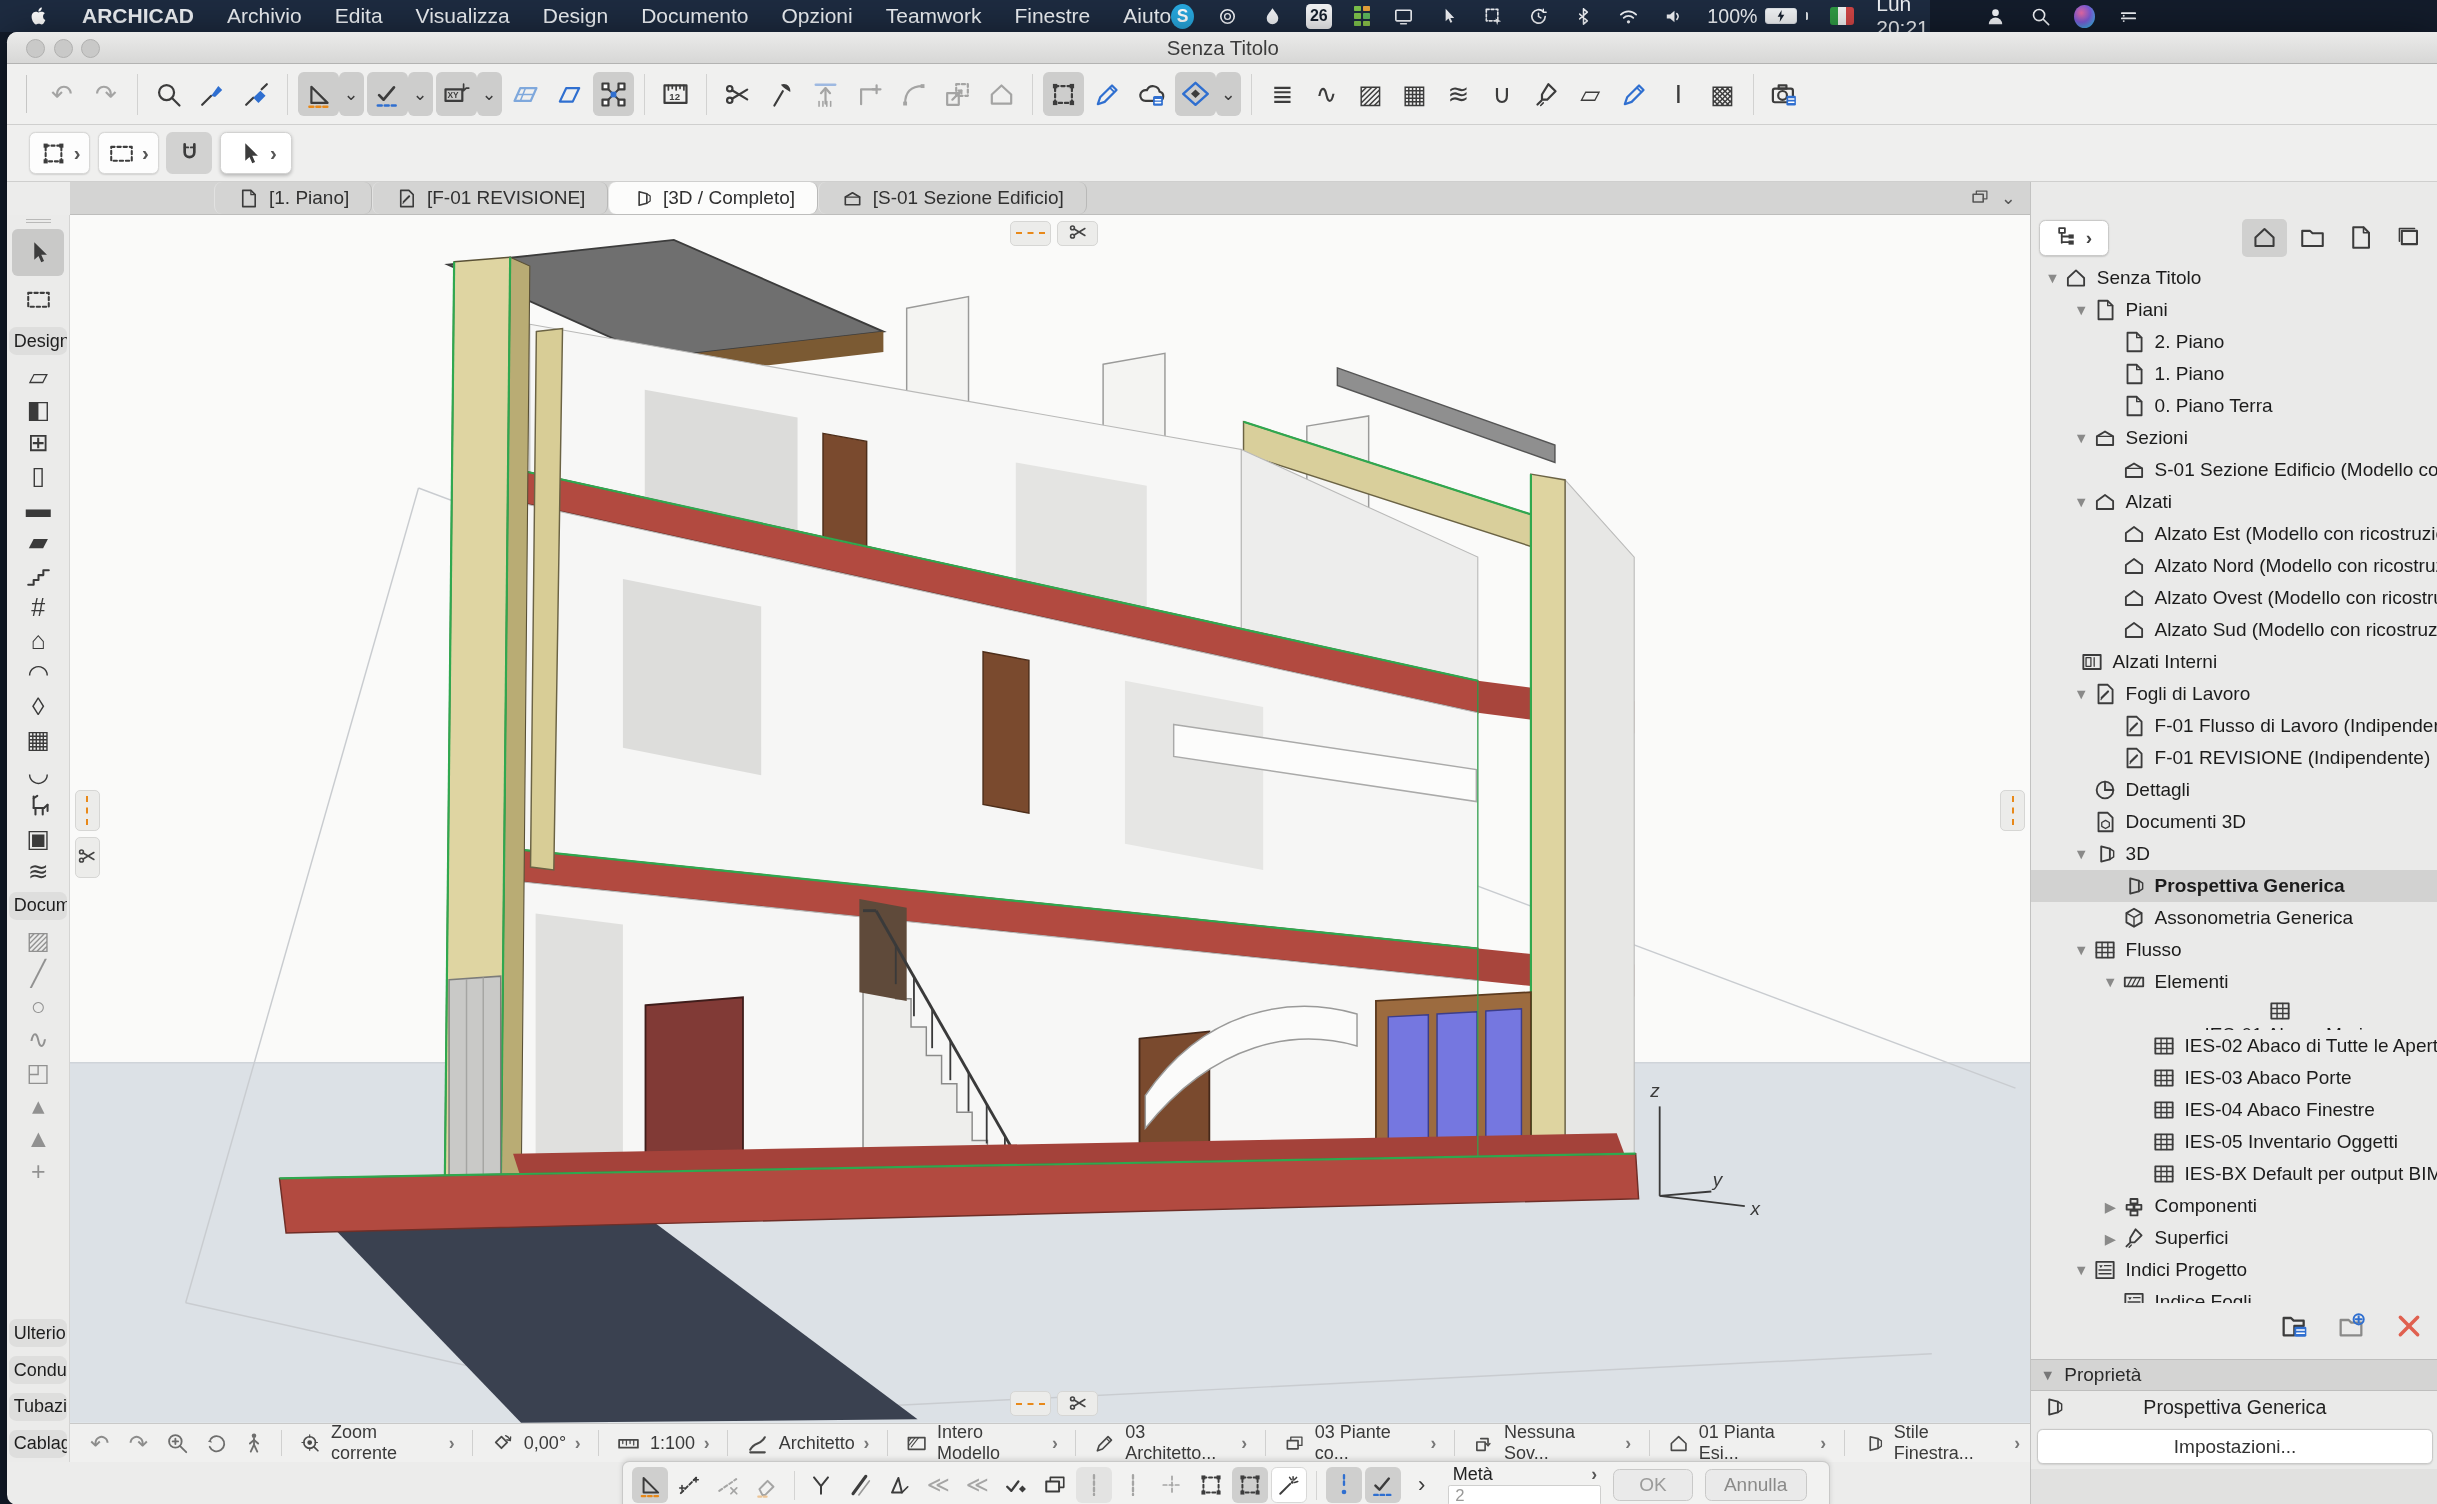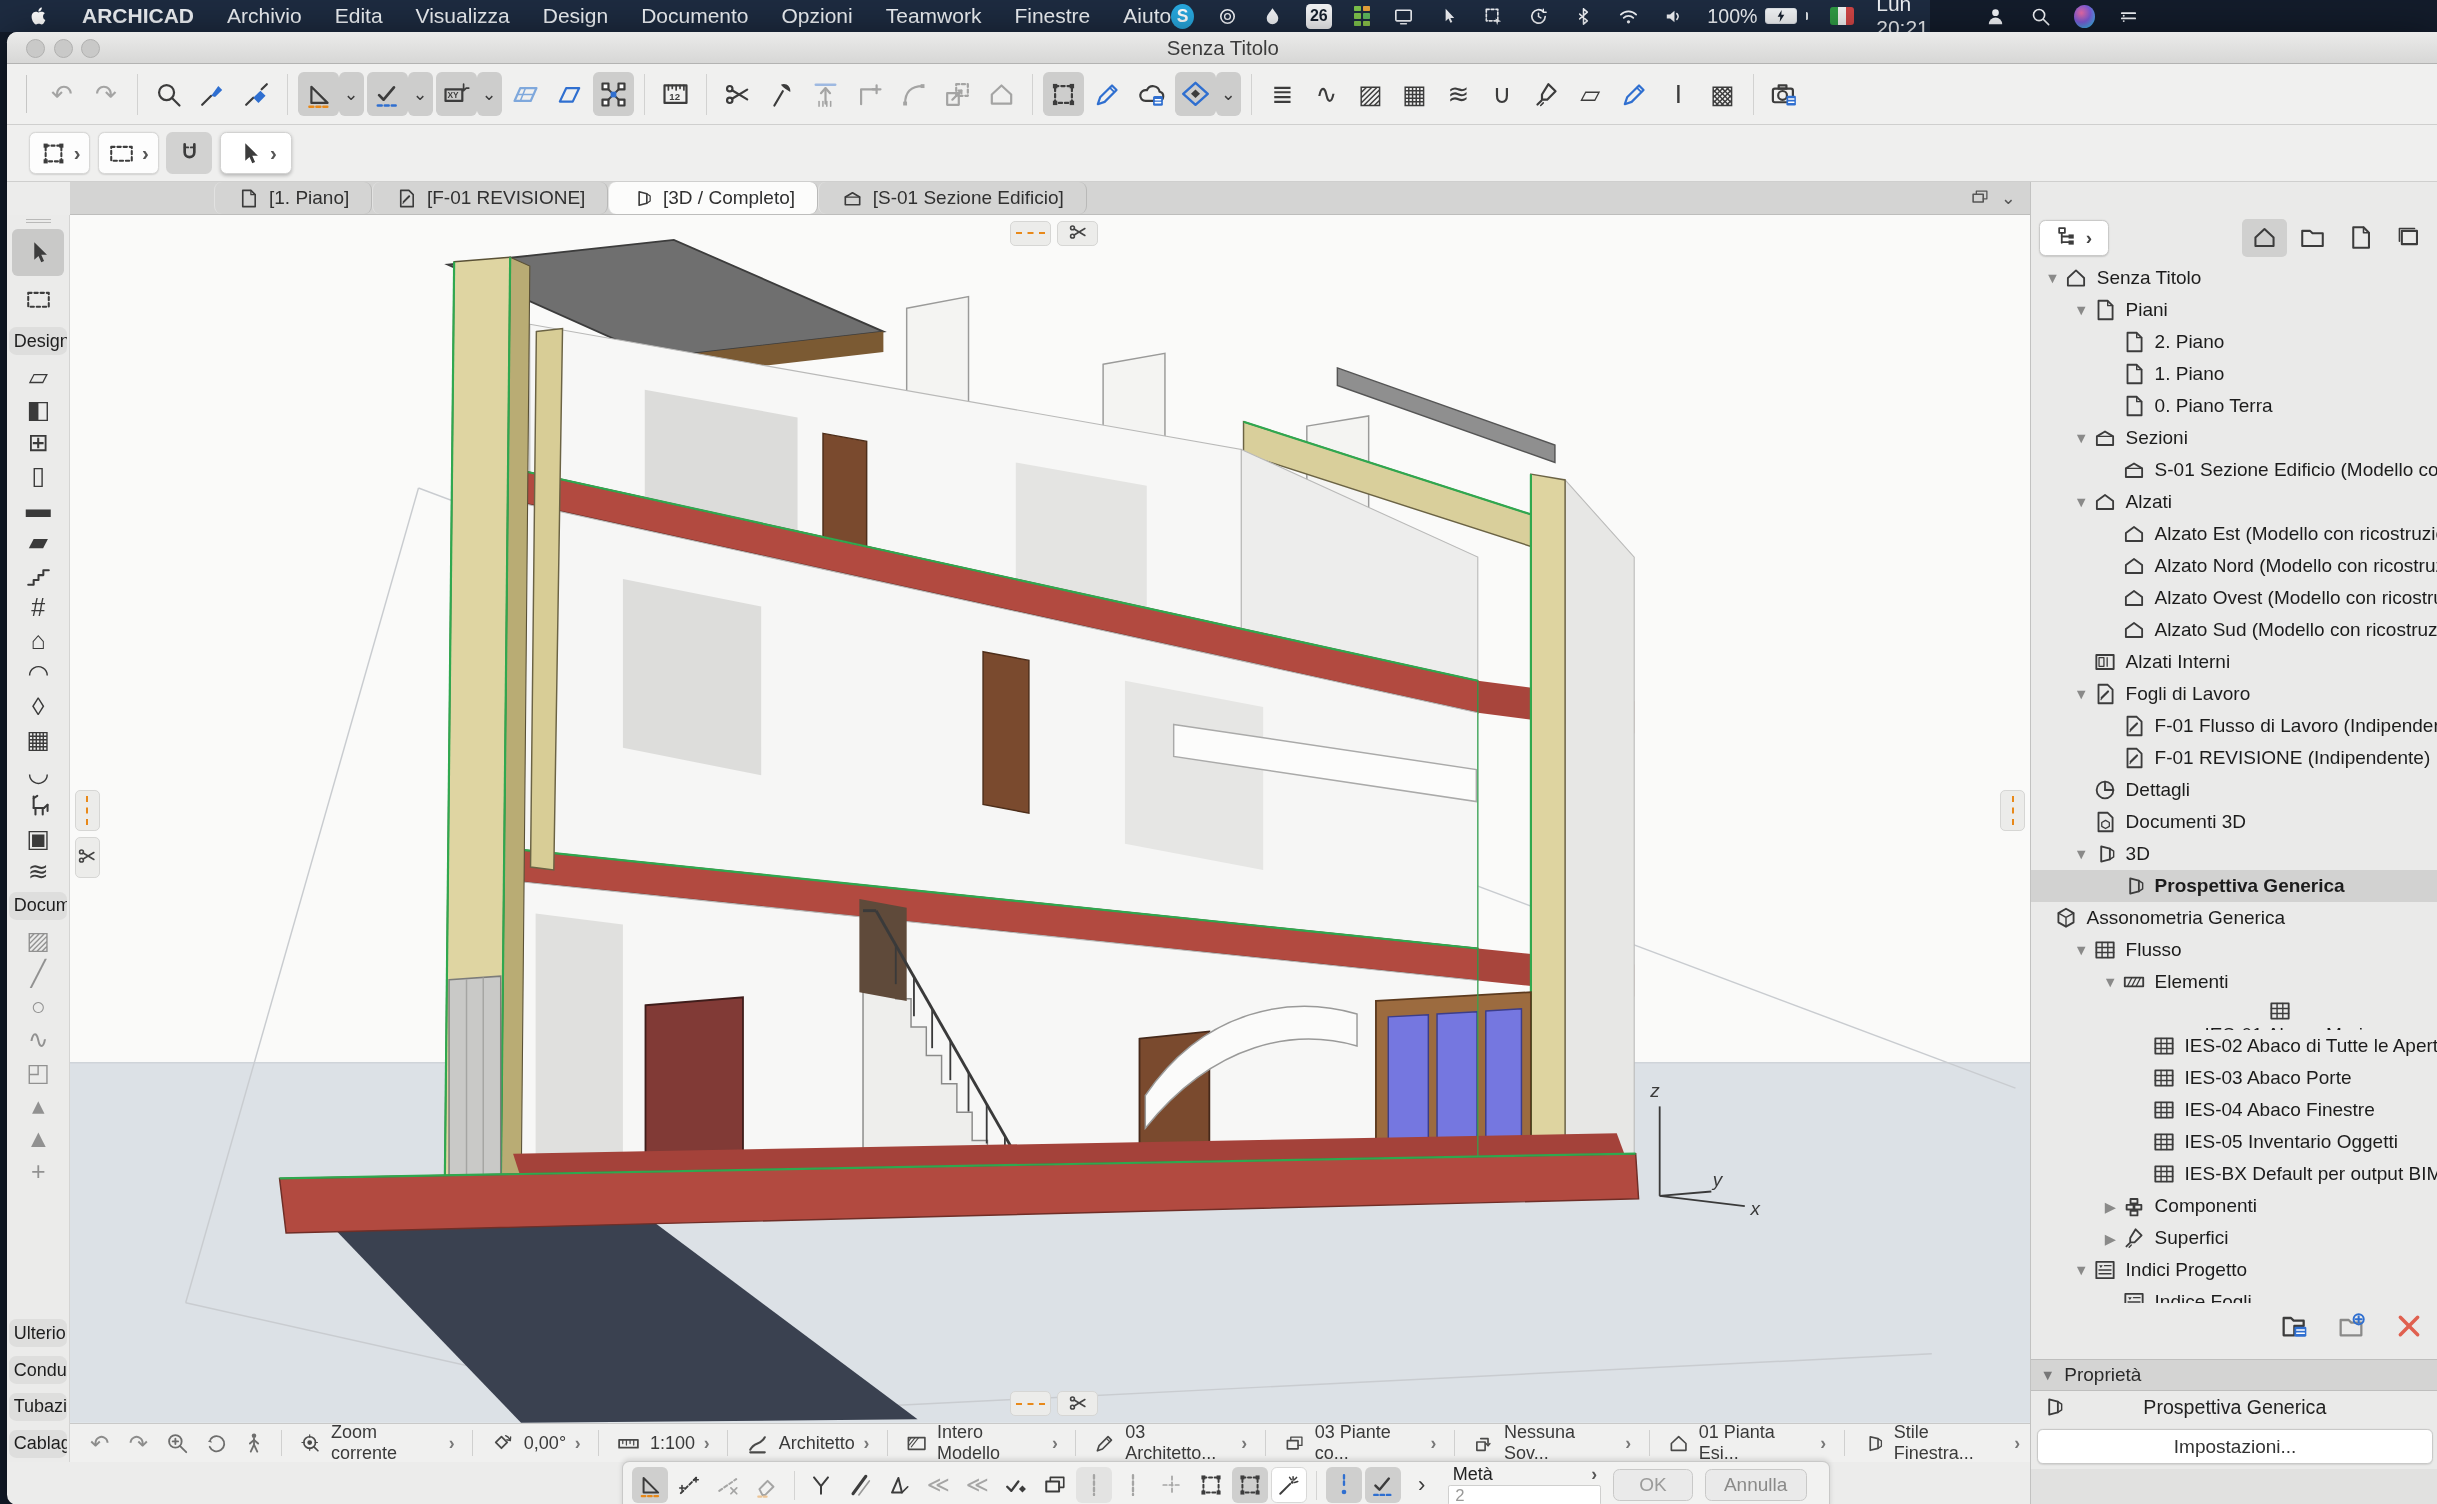--- a/index.html
+++ b/index.html
@@ -987,21 +987,21 @@
             </svg></span>
           <span>Alzato Ovest (Modello con ricostruzione</span>
         </div>
         <div class="trow" style="padding-left: 68px;">
           <span class="tri"></span>
           <span class="ticon"><svg viewBox="0 0 24 24">
               <path d="M4.5 11 L12 5.5 L19.5 11 V18.5 H4.5 Z" fill="none" stroke="#3c3c3c" stroke-width="1.7" stroke-linecap="round" stroke-linejoin="round"></path>
             </svg></span>
           <span>Alzato Sud (Modello con ricostruzione au</span>
         </div>
-        <div class="trow" style="padding-left: 39px;">
+        <div class="trow" style="padding-left: 26px;">
           <span class="tri"></span>
           <span class="ticon"><svg viewBox="0 0 24 24">
               <rect x="4" y="5.5" width="16" height="13" fill="none" stroke="#3c3c3c" stroke-width="1.7" stroke-linecap="round" stroke-linejoin="round"></rect>
               <rect x="6.5" y="8" width="4.5" height="8" fill="none" stroke="#3c3c3c" stroke-width="1.2" stroke-linecap="round" stroke-linejoin="round"></rect>
               <line x1="14" y1="8" x2="14" y2="16" fill="none" stroke="#3c3c3c" stroke-width="1.2" stroke-linecap="round" stroke-linejoin="round"></line>
             </svg></span>
           <span>Alzati Interni</span>
         </div>
         <div class="trow" style="padding-left: 39px;">
           <span class="tri">▼</span>
@@ -1057,21 +1057,21 @@
           <span>3D</span>
         </div>
         <div class="trow sel" style="padding-left: 68px;">
           <span class="tri"></span>
           <span class="ticon"><svg viewBox="0 0 24 24">
               <path d="M8.5 5 L16.5 7 V17 L8.5 19 Z" fill="none" stroke="#3c3c3c" stroke-width="1.7" stroke-linecap="round" stroke-linejoin="round"></path>
               <path d="M16.5 7 L20 9.3 V14.7 L16.5 17" fill="none" stroke="#3c3c3c" stroke-width="1.3" stroke-linecap="round" stroke-linejoin="round"></path>
             </svg></span>
           <span>Prospettiva Generica</span>
         </div>
-        <div class="trow" style="">
+        <div class="trow" style="padding-left: 68px;">
           <span class="tri"></span>
           <span class="ticon"><svg viewBox="0 0 24 24">
               <path d="M12 3.5 L19 7.5 V16 L12 20 L5 16 V7.5 Z" fill="none" stroke="#3c3c3c" stroke-width="1.7" stroke-linecap="round" stroke-linejoin="round"></path>
               <path d="M5 7.5 L12 11.5 L19 7.5 M12 11.5 V20" fill="none" stroke="#3c3c3c" stroke-width="1.3" stroke-linecap="round" stroke-linejoin="round"></path>
             </svg></span>
           <span>Assonometria Generica</span>
         </div>
         <div class="trow" style="padding-left: 39px;">
           <span class="tri">▼</span>
           <span class="ticon"><svg viewBox="0 0 24 24">

